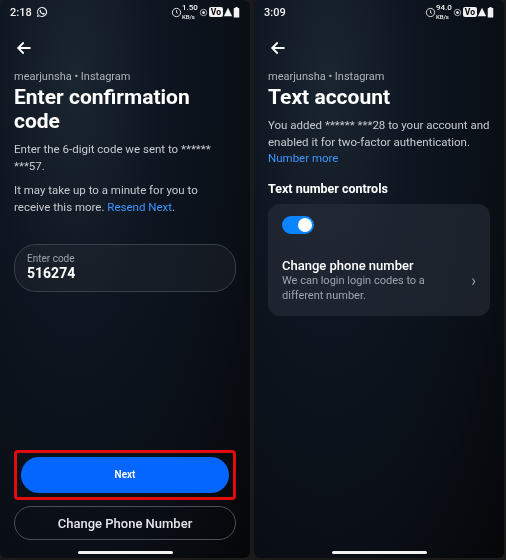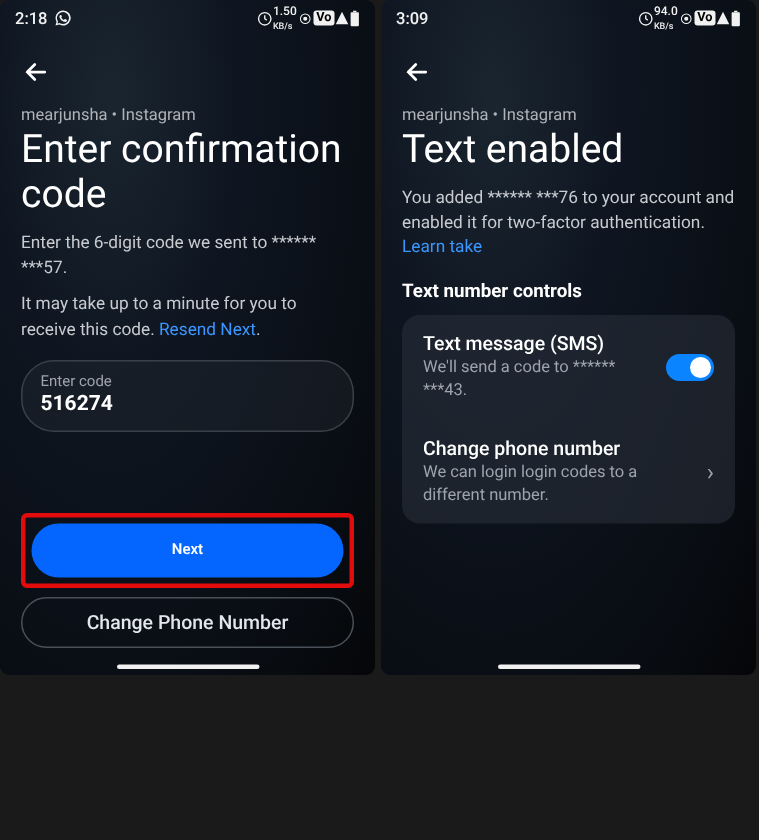--- a/index.html
+++ b/index.html
@@ -7,21 +7,21 @@
     background: #1a1a1a;
     font-family: -apple-system, BlinkMacSystemFont, "Segoe UI", Roboto, Helvetica, Arial, sans-serif;
     display: flex;
     gap: 4px;
     width: 506px;
     height: 560px;
     overflow: hidden;
   }
   .phone {
     width: 250px;
-    height: 450px;
+    height: 558px;
     background: radial-gradient(ellipse at 30% 15%, #1a2530 0%, #0e1520 35%, #0a0f16 70%, #050608 100%);
     border-radius: 6px;
     position: relative;
     display: flex;
     flex-direction: column;
     overflow: hidden;
     color: #e4e6eb;
   }
   .statusbar {
     height: 24px;
@@ -46,38 +46,38 @@
     width: 20px; height:20px;
     margin-bottom:12px;
     margin-top:4px;
   }
   .breadcrumb {
     font-size: 11px;
     color: #b0b3b8;
     margin-bottom: 2px;
   }
   .title {
-    font-size: 26px;
-    font-weight: 400;
+    font-size: 21px;
+    font-weight: 700;
     color: #fff;
     margin-bottom: 8px;
   }
   .subtext {
     font-size: 11.5px;
     color: #c8cbd0;
     line-height: 1.45;
     margin-bottom: 8px;
   }
   .link { color: #3b96ff; }
   .input-box {
     border: 1px solid #3a4048;
     border-radius: 22px;
     background: rgba(40,46,55,0.35);
     padding: 8px 12px 10px 12px;
-    margin-top: 4px;
+    margin-top: 20px;
   }
   .input-label {
     font-size: 10px;
     color: #9ea4ad;
     margin-bottom: 1px;
   }
   .input-value {
     font-size: 14px;
     color: #fff;
     font-weight: 700;
@@ -204,21 +204,21 @@
 
   <div class="content">
     <svg class="back-arrow" viewBox="0 0 24 24" fill="none" stroke="#fff" stroke-width="2.2" stroke-linecap="round">
         <path d="M19 12H5M11 18l-6-6 6-6"></path>
       </svg>
 
     <div class="breadcrumb">mearjunsha • Instagram</div>
     <div class="title">Enter confirmation code</div>
     <div class="subtext">Enter the 6-digit code we sent to ****** ***57.</div>
     <div class="subtext">
-      <span>It may take up to a minute for you to receive this code. </span><span class="link">Resend Next</span><span>.</span>
+      <span>It may take up to a minute for you to receive this more. </span><span class="link">Resend Next</span><span>.</span>
     </div>
 
     <div class="input-box">
       <div class="input-label">Enter code</div>
       <div class="input-value">516274</div>
     </div>
 
     <div class="bottom-area">
       <div class="highlight-box">
         <div class="btn-primary">Next</div>
@@ -254,33 +254,29 @@
         </svg>
     </div>
   </div>
 
   <div class="content">
     <svg class="back-arrow" viewBox="0 0 24 24" fill="none" stroke="#fff" stroke-width="2.2" stroke-linecap="round">
         <path d="M19 12H5M11 18l-6-6 6-6"></path>
       </svg>
 
     <div class="breadcrumb">mearjunsha • Instagram</div>
-    <div class="title">Text enabled</div>
+    <div class="title">Text account</div>
     <div class="subtext">
-      <span>You added ****** ***76 to your account and enabled it for two-factor authentication. </span><span class="link">Learn take</span>
+      <span>You added ****** ***28 to your account and enabled it for two-factor authentication. </span><span class="link">Number more</span>
     </div>
 
     <div class="section-title">Text number controls</div>
 
     <div class="card">
       <div class="card-row">
-        <div class="card-row-text">
-          <div class="card-row-title">Text message (SMS)</div>
-          <div class="card-row-sub">We'll send a code to ****** ***43.</div>
-        </div>
         <div class="toggle"></div>
       </div>
       <div class="card-row">
         <div class="card-row-text">
           <div class="card-row-title">Change phone number</div>
           <div class="card-row-sub">We can login login codes to a different number.</div>
         </div>
         <div class="chevron">›</div>
       </div>
     </div>

